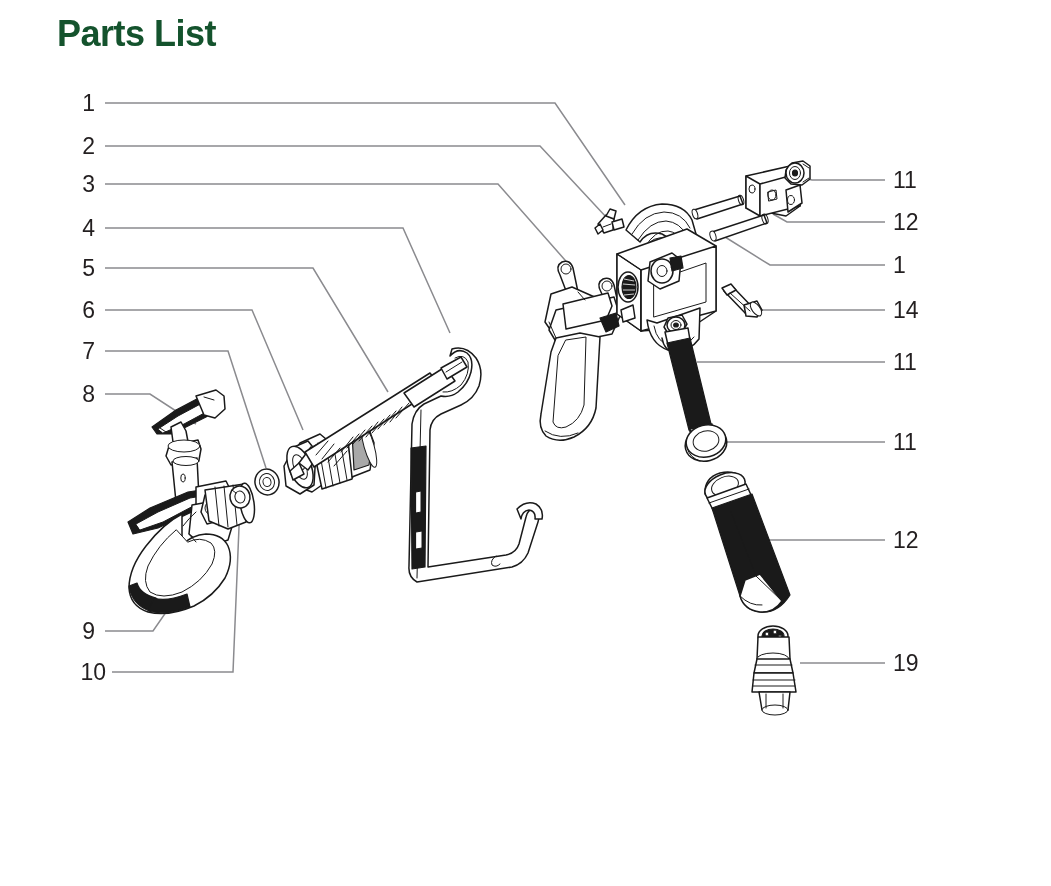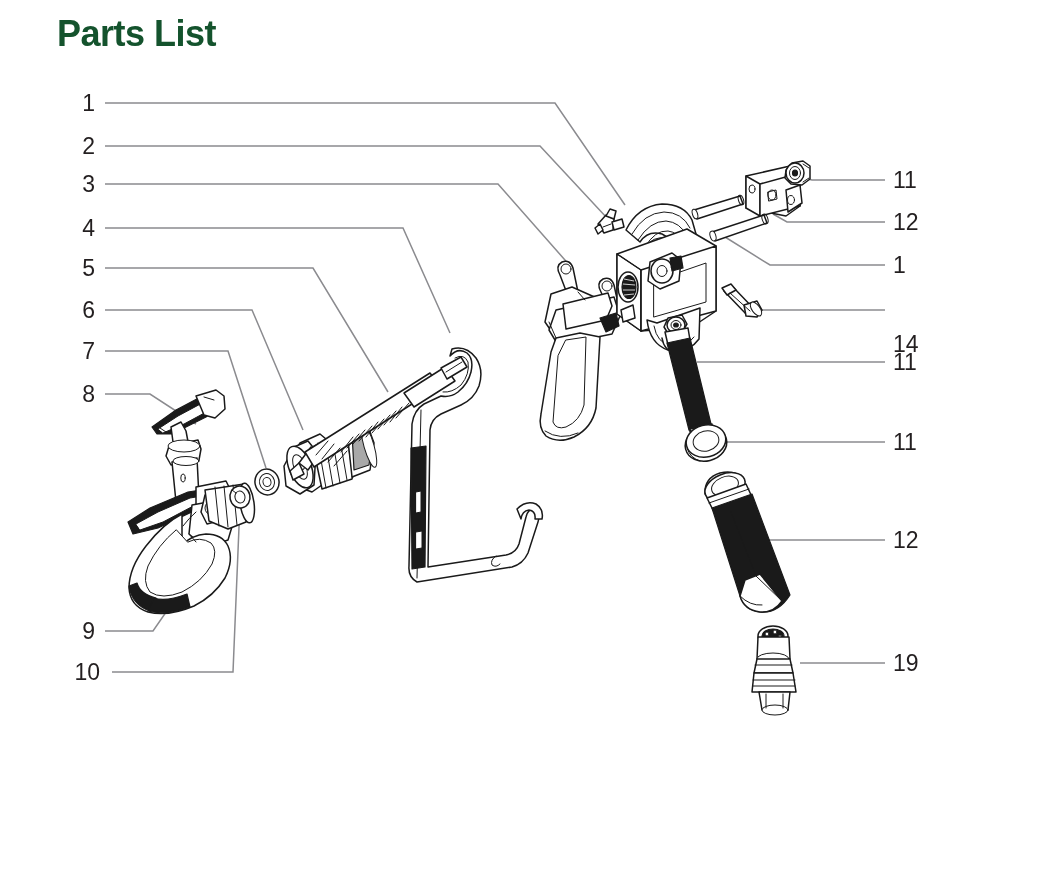--- a/index.html
+++ b/index.html
@@ -346,24 +346,24 @@
 
   <div class="callout-num left" style="left:95px;top:103px;">1</div>
   <div class="callout-num left" style="left:95px;top:146px;">2</div>
   <div class="callout-num left" style="left:95px;top:184px;">3</div>
   <div class="callout-num left" style="left:95px;top:228px;">4</div>
   <div class="callout-num left" style="left:95px;top:268px;">5</div>
   <div class="callout-num left" style="left:95px;top:310px;">6</div>
   <div class="callout-num left" style="left:95px;top:351px;">7</div>
   <div class="callout-num left" style="left:95px;top:394px;">8</div>
   <div class="callout-num left" style="left:95px;top:631px;">9</div>
-  <div class="callout-num left" style="left:100px;top:672px;">10</div>
+  <div class="callout-num left" style="left:106px;top:672px;">10</div>
 
   <div class="callout-num right" style="left:893px;top:180px;">11</div>
   <div class="callout-num right" style="left:893px;top:222px;">12</div>
   <div class="callout-num right" style="left:893px;top:265px;">1</div>
-  <div class="callout-num right" style="left:893px;top:310px;margin-top:34px;">14</div>
+  <div class="callout-num right" style="left:893px;top:310px;">14</div>
   <div class="callout-num right" style="left:893px;top:362px;">11</div>
   <div class="callout-num right" style="left:893px;top:442px;">11</div>
   <div class="callout-num right" style="left:893px;top:540px;">12</div>
   <div class="callout-num right" style="left:893px;top:663px;">19</div>
 
 </div>
 
 </body></html>

